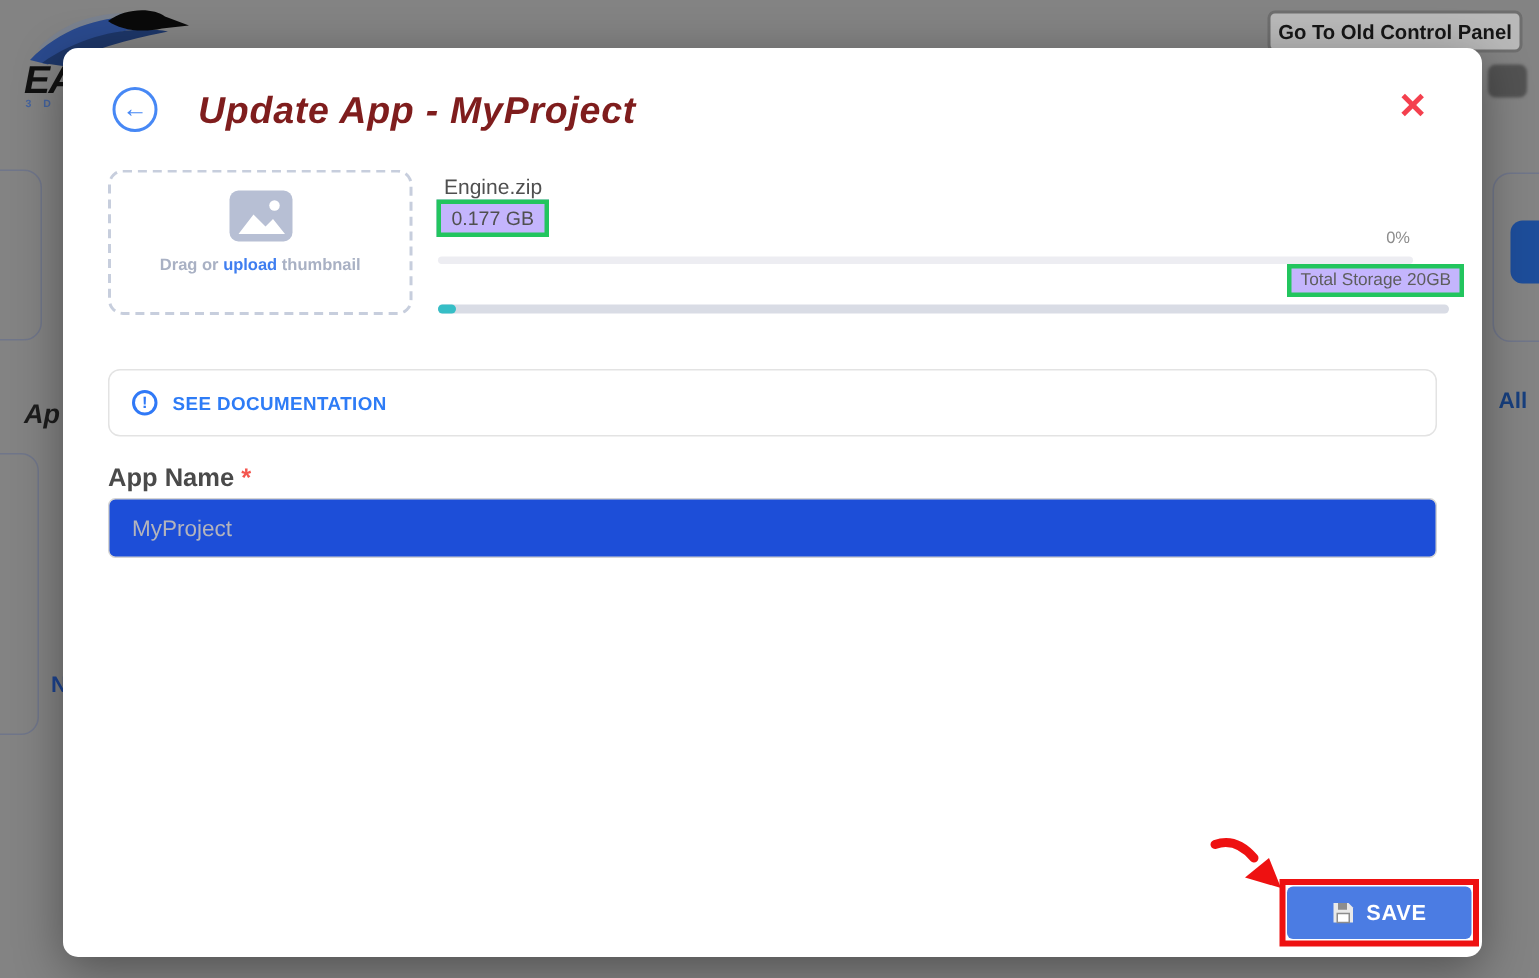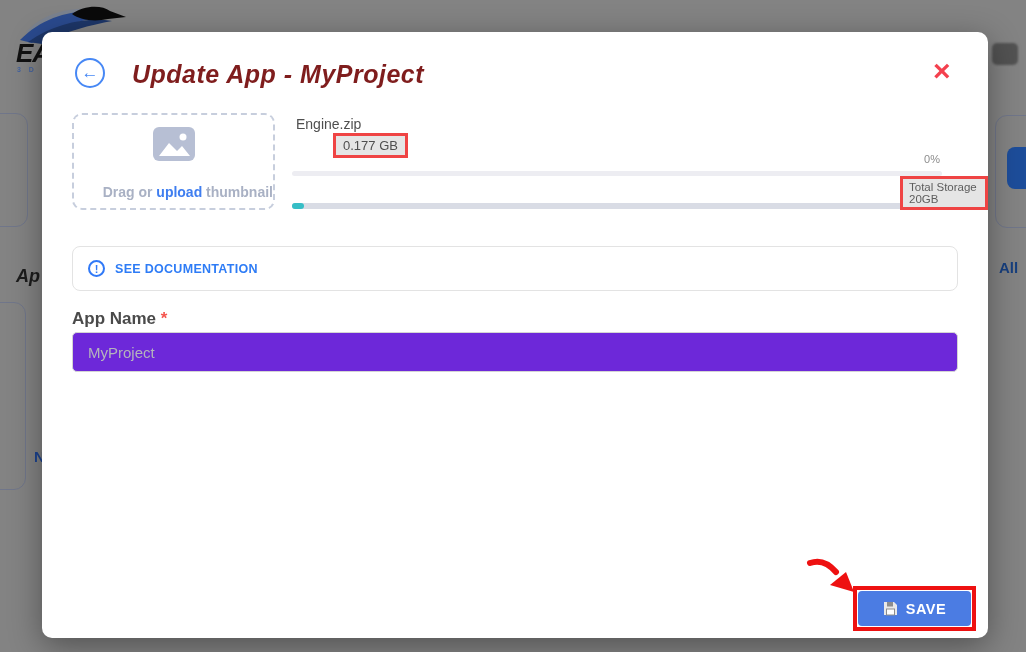--- a/index.html
+++ b/index.html
@@ -45,26 +45,26 @@
     left:90px; top:28px; font-size:25px; font-weight:800; font-style:italic;
     color:#7f1d1d; letter-spacing:.5px;
   }
   .close-btn { left:891px; top:24px; font-size:30px; font-weight:900; color:#f4404e; line-height:1; cursor:pointer; }
 
   .upload-box {
     left:30px; top:81px; width:203px; height:97px;
     border:2px dashed #c7cedd; border-radius:10px; text-align:center; cursor:pointer;
   }
   .upload-icon { margin-top:11px; }
-  .upload-line1 { margin-top:18px; font-size:14px; font-weight:600; color:#a9b1c4;text-align:right; }
+  .upload-line1 { margin-top:4px; font-size:11px; font-weight:600; color:#a9b1c4; }
   .upload-line1 .upload-link { color:#3f7ef0; font-weight:700; }
   .upload-line2 { font-size:12.5px; font-weight:600; color:#a9b1c4; }
 
   .file-name { left:254px; top:84px; font-size:14px; color:#4f4f4f; }
-  .hl-box { border:3px solid #ef4444; background:#e5e5e5;margin-left:42px; }
+  .hl-box { border:3px solid #22c55e; background:#c4b5fd; }
   .file-size-box { left:249px; top:101px; padding:2px 7px; font-size:13px; color:#4f4f4f; }
   .upload-percent { top:121px; right:48px; font-size:11px; color:#8d8d8d; }
   .upload-progress { left:250px; top:139px; width:650px; height:5px; background:#ededf2; border-radius:3px; }
   .storage-used-box  { left:248px; top:145px; padding:2px 6px; font-size:11.5px; color:#5d5d5d; z-index:3; }
   .storage-total-box { left:816px; top:144px; padding:2px 6px; font-size:11.5px; color:#5d5d5d; z-index:3; }
   .storage-bar { left:250px; top:171px; width:674px; height:6px; background:#d9dce5; border-radius:3px; }
   .storage-fill { height:100%; background:#36bec6; border-radius:3px; width:2%; }
 
   .alert-box {
     left:30px; top:214px; width:886px; height:45px;
@@ -77,45 +77,46 @@
     display:flex; align-items:center; justify-content:center;
   }
   .alert-text { flex:1; font-size:13.5px; color:#7b7b7b; }
   .doc-link { font-size:12.5px; font-weight:800; color:#2e7cf6; letter-spacing:.3px; cursor:pointer; white-space:nowrap; }
 
   .field-label { left:30px; top:277px; font-size:17px; font-weight:bold; color:#4a4a4a; }
   .req-mark { color:#f4564f; font-weight:bold; }
   .app-name-input {
     left:30px; top:300px; width:886px; height:40px;
     border:1px solid #d4d4d4; border-radius:5px; padding:0 15px;
-    font-family:"Liberation Sans", sans-serif; font-size:15px; color:#b4b4bc; background:#6d28d9; outline:none;
+    font-family:"Liberation Sans", sans-serif; font-size:15px; color:#b4b4bc; background:#1d4ed8; outline:none;
   }
 
   .arrow-svg { left:762px; top:518px; }
-  .save-annotation { left:811px; top:554px; width:123px; height:45px; border:4px solid #ee1111; padding:1px; }
+  .save-annotation { left:811px; top:554px; width:133px; height:45px; border:4px solid #ee1111; padding:1px; }
   .save-btn {
     width:100%; height:100%; background:#4b7ce3; border:none; border-radius:4px; cursor:pointer;
     color:#fff; font-family:"Liberation Sans", sans-serif; font-size:14.5px; font-weight:bold; letter-spacing:.5px;
     display:flex; align-items:center; justify-content:center; gap:8px;
   }
 </style>
 </head>
 <body>
 
 <div class="stage">
 
   <svg class="abs logo-mark" width="118" height="42" viewBox="0 0 118 42">
     <path d="M14 30 C34 8 66 3 98 9 C70 8 42 14 24 33 Z" fill="#7a828f"></path>
     <path d="M8 38 C36 9 76 5 102 13 C80 16 46 22 20 41 Z" fill="#2a4a8e"></path>
     <path d="M16 40 C44 20 78 15 100 19 C80 23 52 29 30 42 Z" fill="#1d3668"></path>
     <path d="M60 12 C72 3 90 3 98 9 L114 15 L96 17 C82 20 68 18 60 12 Z" fill="#0a0a0a"></path>
   </svg>
   <div class="abs logo-text">EA</div>
   <div class="abs logo-sub">3 D</div>
 
+  <div class="abs old-panel-btn">Go To Old Control Panel</div>
   <div class="abs avatar-blob"></div>
 
   <div class="abs bg-card bg-card-left-1"></div>
   <div class="abs bg-card bg-card-right-1"></div>
   <div class="abs bg-blue-btn"></div>
   <div class="abs apps-heading-partial">Ap</div>
   <div class="abs bg-card bg-card-left-2"></div>
   <div class="abs new-partial">N</div>
   <div class="abs all-partial">All</div>
 

